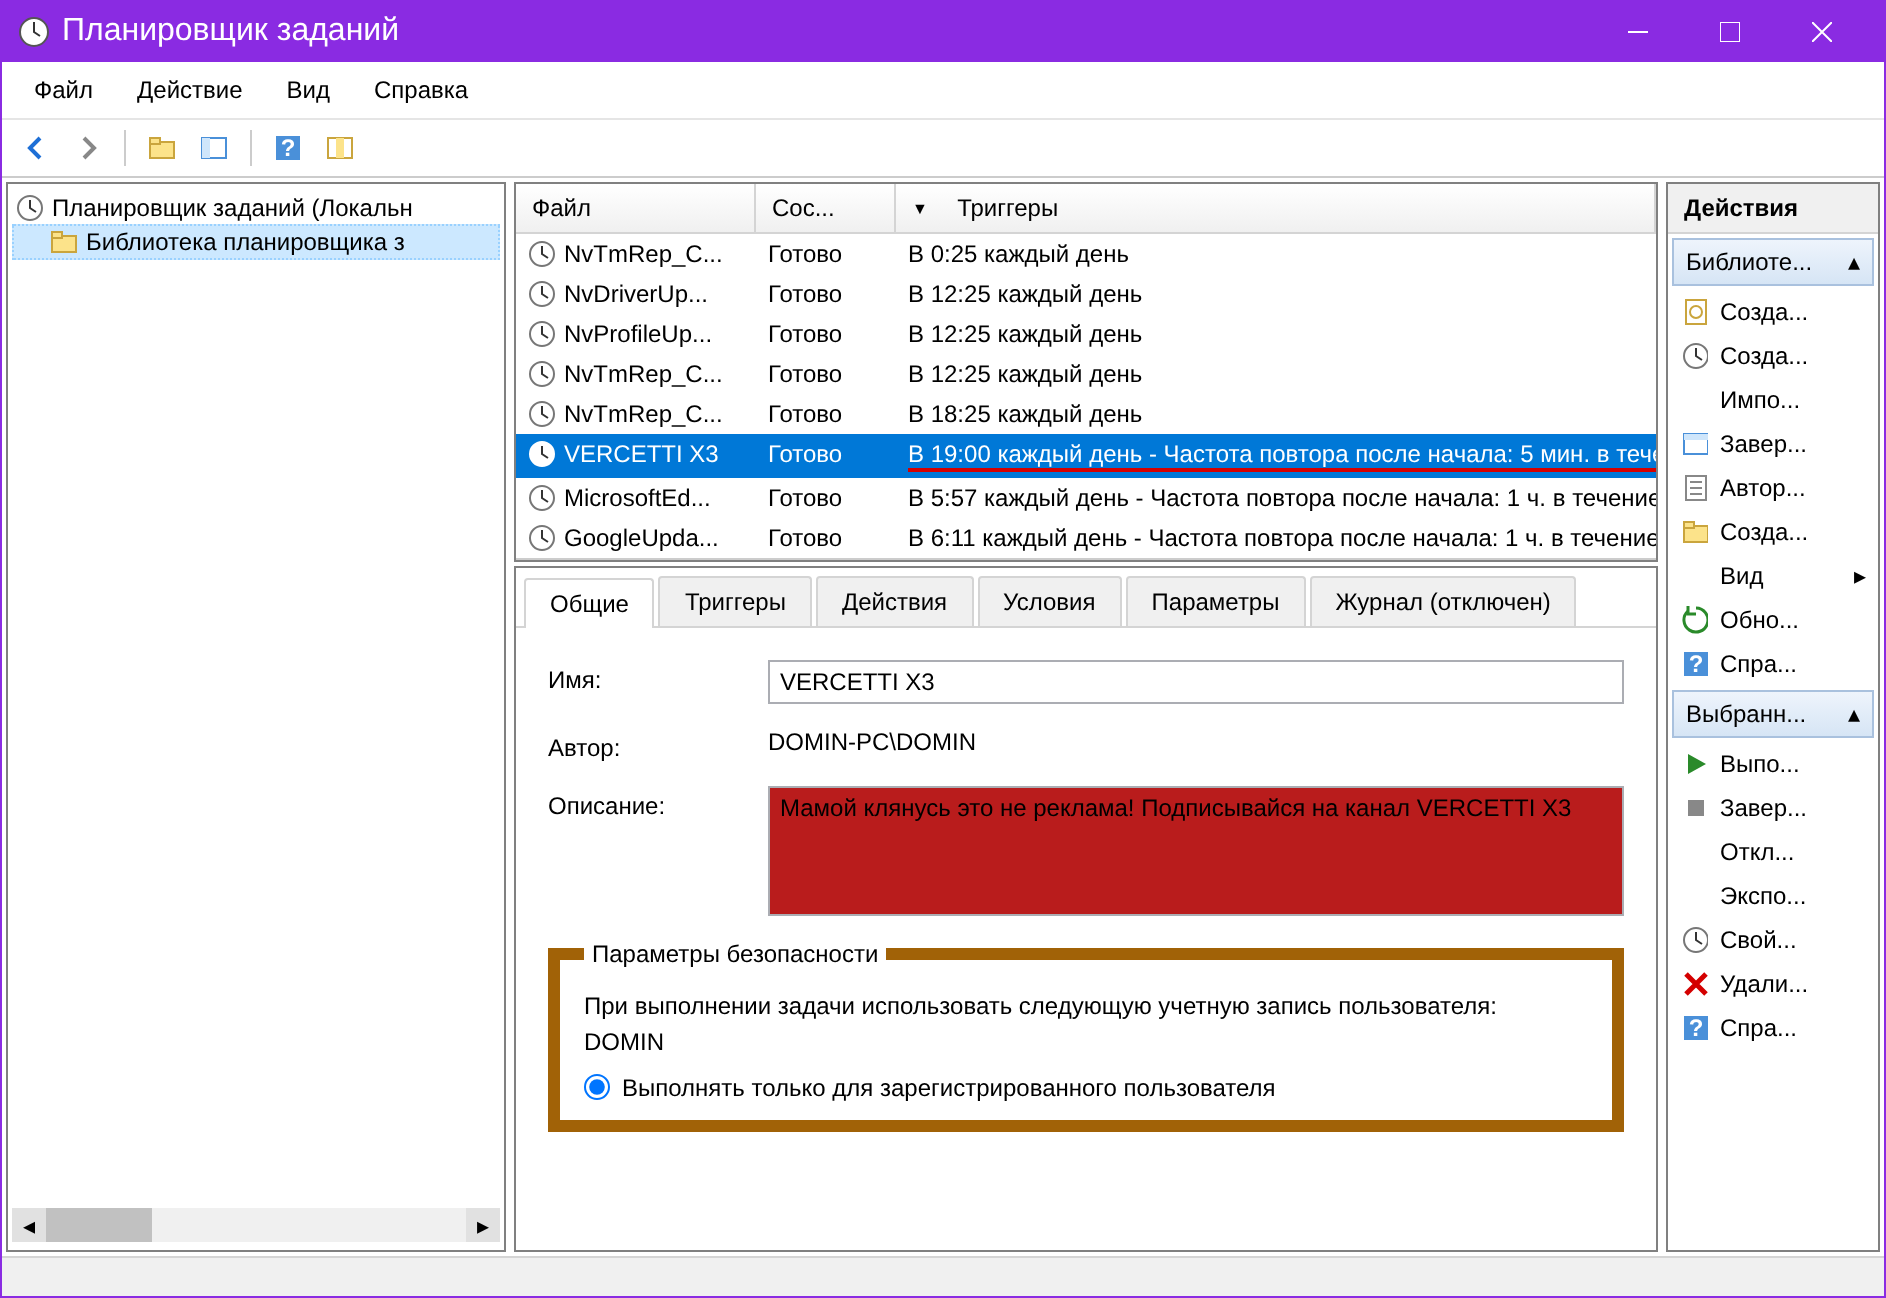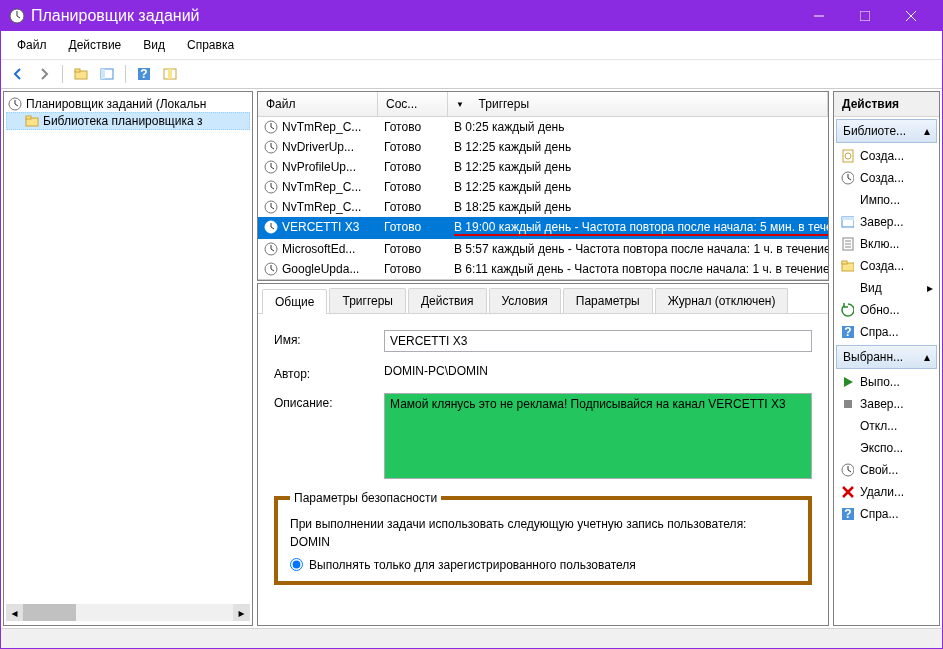--- a/index.html
+++ b/index.html
@@ -34,22 +34,22 @@
   .hscroll .htrack{flex:1;position:relative;}
   .hscroll .hthumb{position:absolute;left:0;top:0;bottom:0;width:40%;background:#c1c1c1;}
   .details { flex:1; border:1px solid #808080; margin-top:2px; overflow:auto; background:#fff; padding:0;}
   .dtabs { display:flex; border-bottom:1px solid #d4d4d4; padding:4px 4px 0 4px;}
   .dtab { padding:5px 12px; border:1px solid #d4d4d4; border-bottom:none; margin-right:2px; background:#f0f0f0; border-radius:2px 2px 0 0;}
   .dtab.active { background:#fff; position:relative; top:1px;}
   .dbody { padding:16px;}
   .frow { display:flex; align-items:flex-start; margin-bottom:12px;}
   .flabel { width:110px; padding-top:3px;}
   .finput { flex:1; border:1px solid #abadb3; padding:3px 5px; background:#fff;}
-  .ftextarea { flex:1; border:1px solid #abadb3; padding:3px 5px; background:#22c55e; height:86px;}
-  fieldset { border:4px solid #a16207; padding:10px 2px 6px 12px; margin-top:1px;}
+  .ftextarea { flex:1; border:1px solid #abadb3; padding:3px 5px; background:#b91c1c; height:65px;}
+  fieldset { border:6px solid #a16207; padding:10px 2px 6px 12px; margin-top:1px;}
   legend { padding:0 4px;}
   .radio-row{display:flex;align-items:flex-start;gap:6px;padding:3px 0;}
   .actions { width:107px; border:1px solid #808080; margin:2px; background:#fff; display:flex; flex-direction:column; overflow:hidden;}
   .ahdr { background:#f0f0f0; padding:5px 8px; border-bottom:1px solid #d4d4d4; font-weight:bold;}
   .asection { background:linear-gradient(#eef4fc,#d6e5f5); padding:4px 6px; border:1px solid #a9c1de; margin:2px; display:flex; align-items:center; gap:4px;}
   .asection .sarrow{margin-left:auto;}
   .aitem { display:flex; align-items:center; gap:6px; padding:4px 6px; }
   .aitem.hasarrow .sarrow{margin-left:auto;}
   .statusbar { height:20px; border-top:1px solid #d4d4d4; background:#f0f0f0;}
   .bscroll{height:17px;background:#f0f0f0;display:flex;}
@@ -362,21 +362,21 @@
           </span>
           <span>Завер...</span>
         </div>
         <div class="aitem">
           <span class="ticon-sm">
             <svg width="16" height="16">
               <rect x="3" y="2" width="10" height="12" fill="#fff" stroke="#888"></rect>
               <path d="M5 5h6M5 8h6M5 11h6" stroke="#888"></path>
             </svg>
           </span>
-          <span>Вклю...</span>
+          <span>Автор...</span>
         </div>
         <div class="aitem">
           <span class="ticon-sm">
             <svg width="16" height="16">
               <rect x="2" y="5" width="12" height="8" fill="#fce38a" stroke="#caa53d"></rect>
               <rect x="2" y="3" width="5" height="3" fill="#fce38a" stroke="#caa53d"></rect>
             </svg>
           </span>
           <span>Созда...</span>
         </div>

